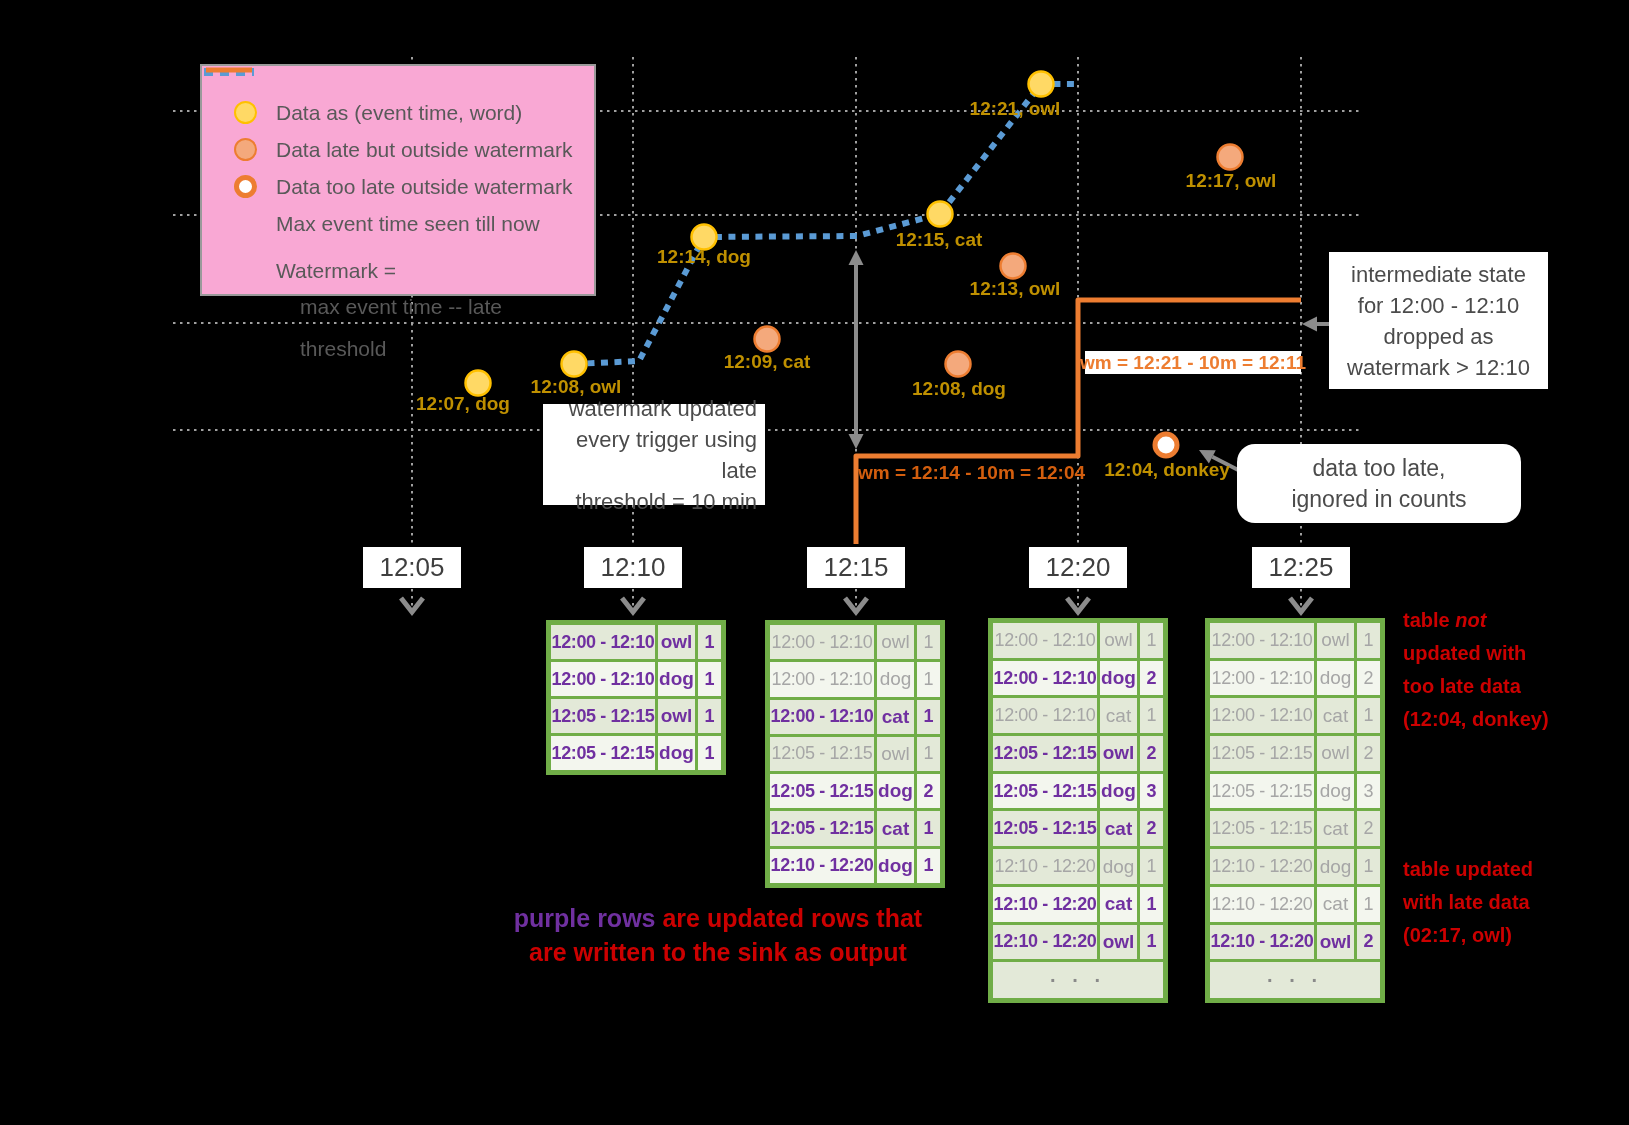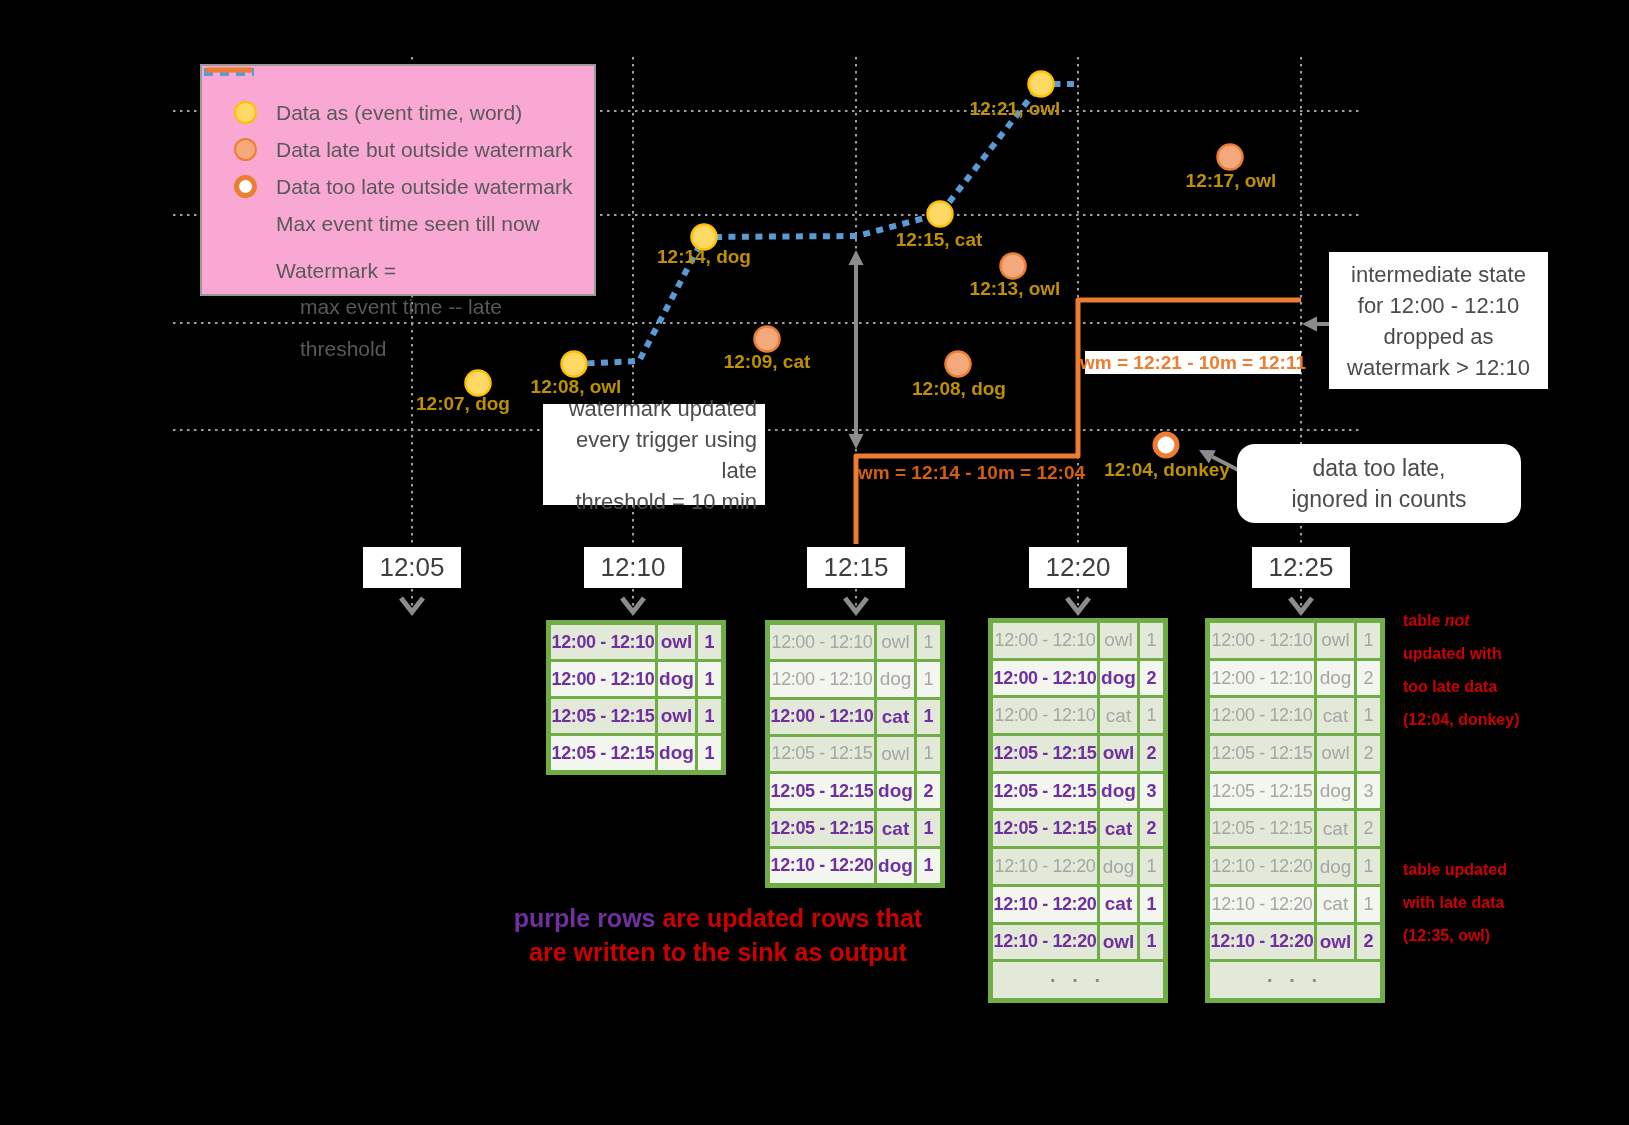--- a/index.html
+++ b/index.html
@@ -31,21 +31,21 @@
   .cell.cnt{font-size:18px;}
   .c-purple{color:#7030A0;font-weight:700;}
   .c-gray{color:#A6A6A6;font-weight:400;}
   .shade-dark{background:#E3E9D8;}
   .shade-light{background:#F3F6EE;}
   .ellipsis-row{grid-column:1/-1;background:#E3E9D8;display:flex;align-items:center;justify-content:center;
                 color:#8a8a8a;font-size:20px;font-weight:700;letter-spacing:5px;}
   .sink-note{position:absolute;left:408px;top:901px;width:620px;text-align:center;font-size:25px;
              font-weight:600;color:#CC0000;line-height:34px;}
   .sink-note .p{color:#7030A0;font-weight:700;}
-  .rednote{position:absolute;color:#CC0000;font-size:16px;font-weight:600;line-height:33px;white-space:nowrap;}
+  .rednote{position:absolute;color:#CC0000;font-size:20px;font-weight:600;line-height:33px;white-space:nowrap;}
 </style>
 </head>
 <body>
 
 <div class="stage">
   <svg width="1629" height="1125">
       <line x1="173" y1="111" x2="1363" y2="111" stroke="#A0A0A0" stroke-width="2" stroke-dasharray="2.5 4.5"></line>
       <line x1="173" y1="215" x2="1363" y2="215" stroke="#A0A0A0" stroke-width="2" stroke-dasharray="2.5 4.5"></line>
       <line x1="173" y1="323" x2="1363" y2="323" stroke="#A0A0A0" stroke-width="2" stroke-dasharray="2.5 4.5"></line>
       <line x1="173" y1="430" x2="1363" y2="430" stroke="#A0A0A0" stroke-width="2" stroke-dasharray="2.5 4.5"></line>
@@ -150,21 +150,21 @@
   <div class="rednote" style="left:1403px;top:604px;">
     <div><span>table </span><i>not</i></div>
   <div>updated with</div>
       <div>too late data</div>
       <div>(12:04, donkey)</div>
     </div>
 
   <div class="rednote" style="left:1403px;top:853px;">
       <div>table updated</div>
       <div>with late data</div>
-      <div>(12:35, owl)</div>
+      <div>(02:17, owl)</div>
     </div>
 <div class="gold-label" style="left: 463px; top: 393px;">12:07, dog</div>
     <div class="gold-label" style="left: 576px; top: 376px;">12:08, owl</div>
     <div class="gold-label" style="left: 704px; top: 246px;">12:14, dog</div>
     <div class="gold-label" style="left: 939px; top: 229px;">12:15, cat</div>
     <div class="gold-label" style="left: 1015px; top: 98px;">12:21, owl</div>
     <div class="gold-label" style="left: 767px; top: 351px;">12:09, cat</div>
     <div class="gold-label" style="left: 1015px; top: 278px;">12:13, owl</div>
     <div class="gold-label" style="left: 959px; top: 378px;">12:08, dog</div>
     <div class="gold-label" style="left: 1231px; top: 170px;">12:17, owl</div>

